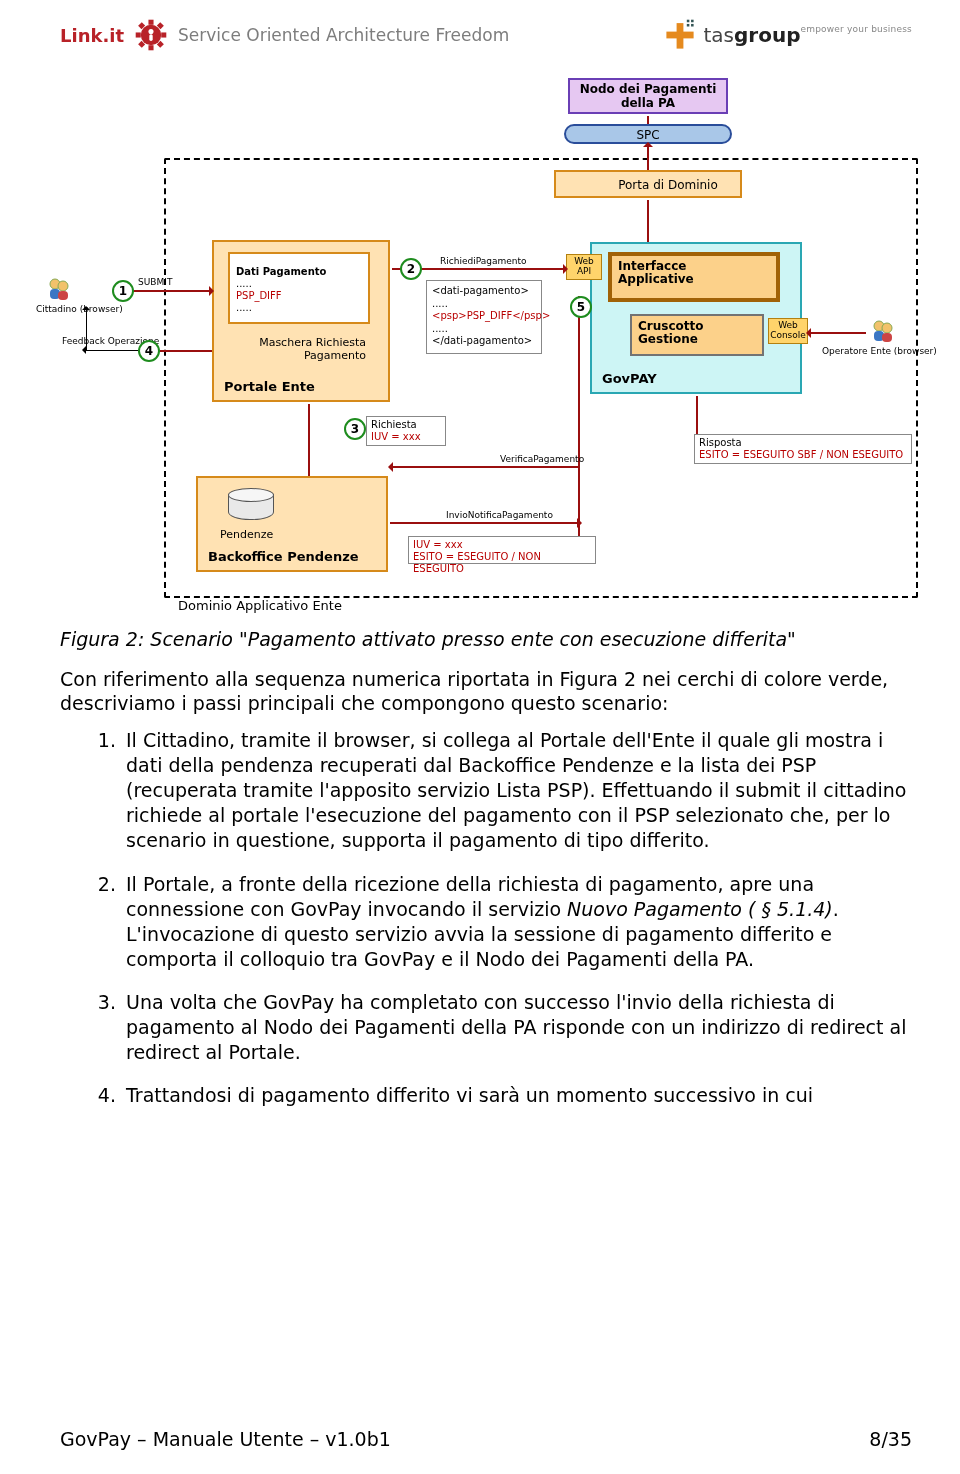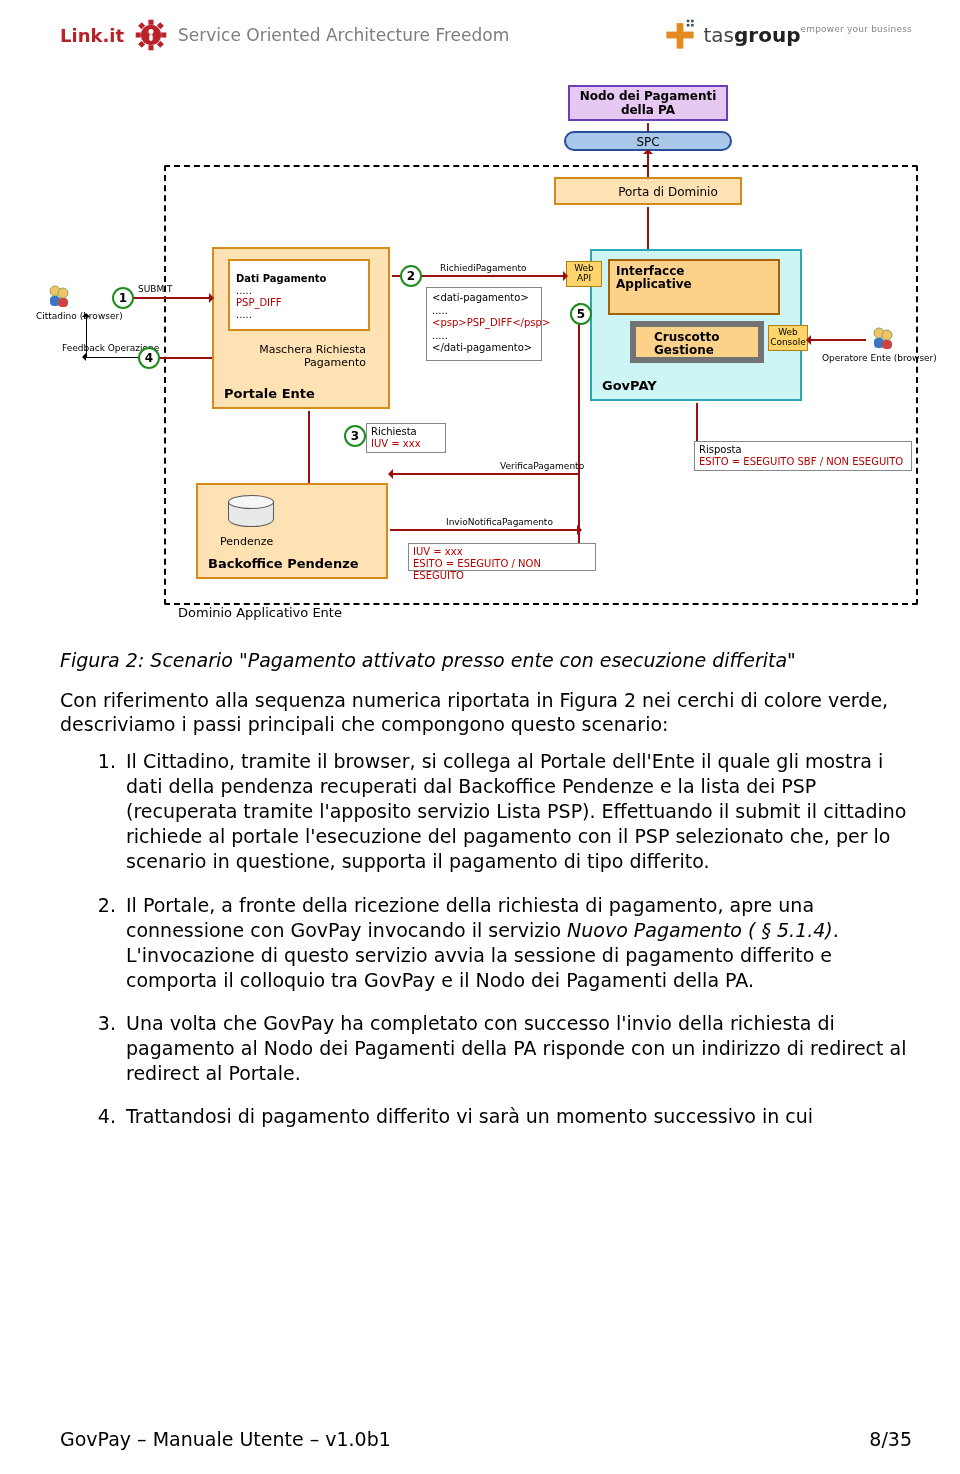--- a/index.html
+++ b/index.html
@@ -1,30 +1,30 @@
 <!DOCTYPE html>
 <html><head>
 <meta charset="utf-8">
 <style>
   html,body{margin:0;padding:0;background:#fff;font-family:"DejaVu Sans","Liberation Sans",Arial,sans-serif;color:#000;}
   .page{width:960px;min-height:1474px;margin:0 auto;position:relative;box-sizing:border-box;padding:18px 48px 28px 60px;}
   
-  .hdr{display:flex;align-items:center;justify-content:space-between;margin-bottom:33px;}
+  .hdr{display:flex;align-items:center;justify-content:space-between;margin-bottom:26px;}
   .hdr-left{display:flex;align-items:center;gap:10px;}
   .linkit{font-weight:bold;color:#b82228;font-size:18px;}
   .cog{width:34px;height:34px;}
   .tagline{color:#7d7d7d;font-size:17px;}
   .tas{display:flex;align-items:center;gap:6px;}
   .tas .tlogo{width:34px;height:34px;}
   .tas .ttxt{display:flex;flex-direction:row;line-height:1;}
   .tas .tname{font-size:20px;color:#444;}
   .tas .tname b{color:#222;}
   .tas .tslogan{font-size:9px;color:#888;letter-spacing:.2px;}
   
-  .diagram{position:relative;height:540px;margin-bottom:24px;}
+  .diagram{position:relative;height:540px;margin-bottom:10px;}
   .dashbox{position:absolute;border:2px dashed #000;border-radius:2px;}
   .box{position:absolute;box-sizing:border-box;text-align:center;font-size:12px;}
   .lbl{position:absolute;font-size:10px;white-space:pre;}
   .small{font-size:10px;}
   .red{color:#b80000;}
   .circle{position:absolute;width:18px;height:18px;border:2px solid #1e8c1e;border-radius:50%;background:#fff;font-size:12px;line-height:18px;text-align:center;font-weight:bold;}
   .line{position:absolute;background:#9a0f0f;}
   .lineH{height:2px;}
   .lineV{width:2px;}
   .arrR::after,.arrL::after,.arrU::after,.arrD::after{content:"";position:absolute;width:0;height:0;border:5px solid transparent;}
@@ -103,25 +103,25 @@
     <div class="dashbox" style="left:104px;top:80px;width:750px;height:436px;"></div>
 
     <div class="box" style="left:494px;top:92px;width:188px;height:28px;background:#ffe2b3;border:2px solid #d68a1a;line-height:26px;padding-left:40px;">Porta di Dominio</div>
     <div class="line lineV arrU" style="left:587px;top:68px;height:24px;"></div>
     <div class="line lineV" style="left:587px;top:122px;height:42px;"></div>
 
     <div class="box" style="left:530px;top:164px;width:212px;height:152px;background:#cdf5f5;border:2px solid #2aa7b3;text-align:left;">
       <div style="position:absolute;bottom:6px;left:10px;font-weight:bold;font-size:13px;">GovPAY</div>
     </div>
 
-    <div class="box" style="left:548px;top:174px;width:172px;height:56px;background:#fcd18a;border:2px solid #a16207;text-align:left;padding:4px 6px;font-weight:bold;line-height:1.1;">Interfacce<br>Applicative</div>
+    <div class="box" style="left:548px;top:174px;width:172px;height:50px;background:#fcd18a;border:4px solid #a16207;text-align:left;padding:4px 6px;font-weight:bold;line-height:1.1;">Interfacce<br>Applicative</div>
 
     <div class="box" style="left:506px;top:176px;width:36px;height:26px;background:#ffd46b;border:1px solid #b38010;font-size:9px;line-height:1.1;padding-top:2px;">Web<br>API</div>
 
-    <div class="box" style="left:570px;top:236px;width:134px;height:42px;background:#fcd18a;border:6px solid #737373;text-align:left;padding:4px 18px;font-weight:bold;line-height:1.1;">Cruscotto<br>Gestione</div>
+    <div class="box" style="left:570px;top:236px;width:134px;height:42px;background:#fcd18a;border:2px solid #737373;text-align:left;padding:4px 6px;font-weight:bold;line-height:1.1;">Cruscotto<br>Gestione</div>
 
     <div class="box" style="left:708px;top:240px;width:40px;height:26px;background:#ffd46b;border:1px solid #b38010;font-size:9px;line-height:1.1;padding-top:2px;">Web<br>Console</div>
 
     <div class="box" style="left:152px;top:162px;width:178px;height:162px;background:#ffe2b3;border:2px solid #d68a1a;text-align:left;">
       <div style="position:absolute;bottom:6px;left:10px;font-weight:bold;font-size:13px;">Portale Ente</div>
     </div>
 
     <div class="box small" style="left:168px;top:174px;width:142px;height:72px;background:#fff;border:2px solid #d68a1a;text-align:left;padding:12px 6px;line-height:1.2;">
       <div style="font-weight:bold;">Dati Pagamento</div>
       <div>.....</div>

